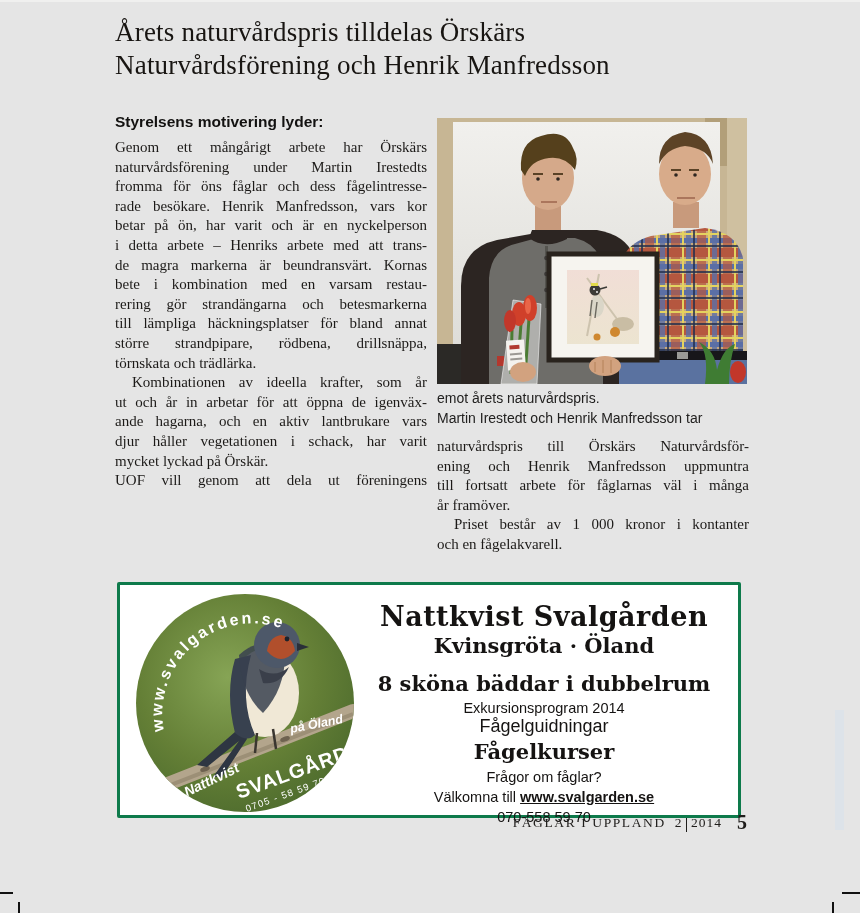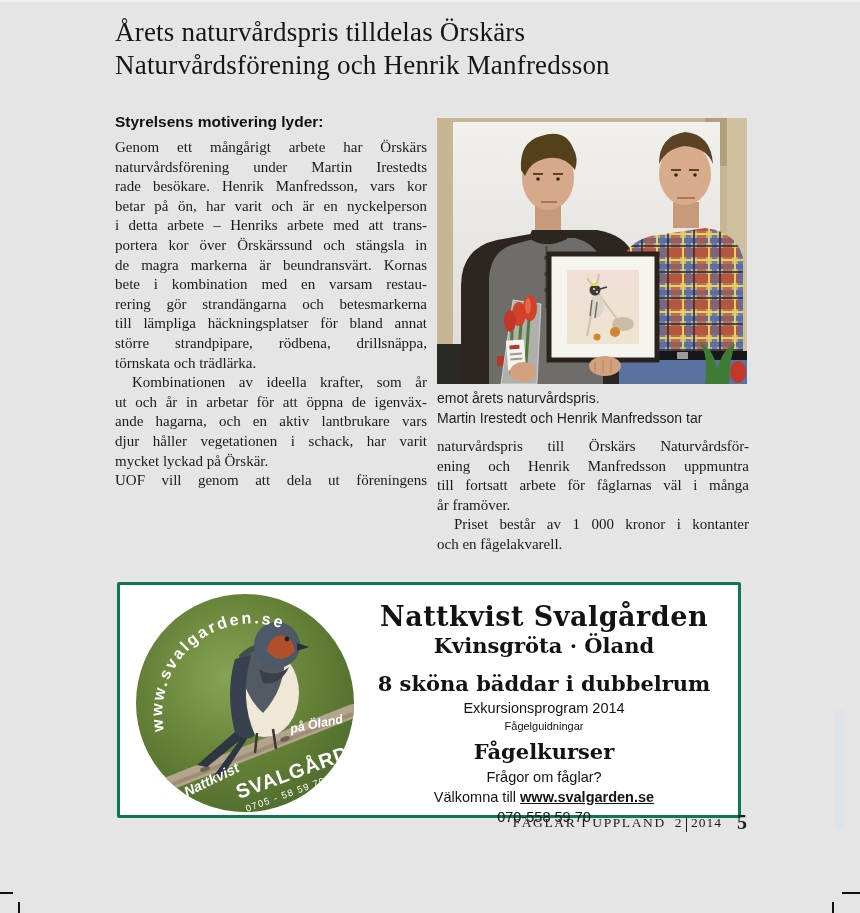--- a/index.html
+++ b/index.html
@@ -33,21 +33,21 @@
   .ad-box{position:absolute;left:117px;top:582px;width:618px;height:230px;
           border:3px solid #0e7a4b;border-radius:2px;background:#fff;}
   .badge{position:absolute;left:15px;top:8px;width:220px;height:220px;}
   .ad-text{position:absolute;left:238px;top:10px;width:372px;text-align:center;
            font-family:"Liberation Sans",sans-serif;color:#151312;}
   .ad-title{font-family:"DejaVu Serif",serif;font-weight:bold;font-size:27px;line-height:32px;
             letter-spacing:.5px;margin-top:6px;}
   .ad-subtitle{font-family:"DejaVu Serif",serif;font-weight:bold;font-size:21px;line-height:26px;}
   .ad-beds{font-family:"DejaVu Serif",serif;font-weight:bold;font-size:21px;line-height:25px;margin-top:12px;}
   .ad-small{font-size:14.5px;line-height:18px;margin-top:3px;}
-  .ad-smaller{font-size:11px;line-height:17px;margin-top:1px;}
+  .ad-smaller{font-size:18px;line-height:17px;margin-top:1px;}
   .ad-courses{font-family:"DejaVu Serif",serif;font-weight:bold;font-size:21px;line-height:26px;margin-top:4px;text-align:center;}
   .ad-welcome{font-size:14.5px;line-height:18px;margin-top:2px;}
   .ad-welcome .link{font-weight:bold;text-decoration:underline;cursor:pointer;}
   .ad-phone{font-size:14.5px;line-height:18px;margin-top:2px;}
 
   
   .footer{position:absolute;right:113px;top:811px;display:flex;align-items:center;
           font-family:"Liberation Serif",serif;color:#1f1d1b;}
   .footer .journal{font-size:13.5px;letter-spacing:1.6px;}
   .footer .issue{font-size:13.5px;margin-left:9px;letter-spacing:.5px;}
@@ -73,24 +73,24 @@
   <h1 class="title" style="margin:0;font-weight:400;">
       <div class="title-line">Årets naturvårdspris tilldelas Örskärs</div>
       <div class="title-line">Naturvårdsförening och Henrik Manfredsson</div>
     </h1>
 
   <div class="col-left">
     <div class="motivation-heading">Styrelsens motivering lyder:</div>
     <div class="para">
         <div class="jline">Genom ett mångårigt arbete har Örskärs</div>
         <div class="jline">naturvårdsförening under Martin Irestedts</div>
+        <div class="jline">fromma för öns fåglar och dess fågelintresse-</div>
         <div class="jline">rade besökare. Henrik Manfredsson, vars kor</div>
         <div class="jline">betar på ön, har varit och är en nyckelperson</div>
         <div class="jline">i detta arbete – Henriks arbete med att trans-</div>
-        <div class="jline">portera kor över Örskärssund och stängsla in</div>
         <div class="jline">de magra markerna är beundransvärt. Kornas</div>
         <div class="jline">bete i kombination med en varsam restau-</div>
         <div class="jline">rering gör strandängarna och betesmarkerna</div>
         <div class="jline">till lämpliga häckningsplatser för bland annat</div>
         <div class="jline">större strandpipare, rödbena, drillsnäppa,</div>
         <div class="jline">törnskata och trädlärka.</div>
       </div>
     <div class="para indent">
         <div class="jline">Kombinationen av ideella krafter, som år</div>
         <div class="jline">ut och år in arbetar för att öppna de igenväx-</div>

